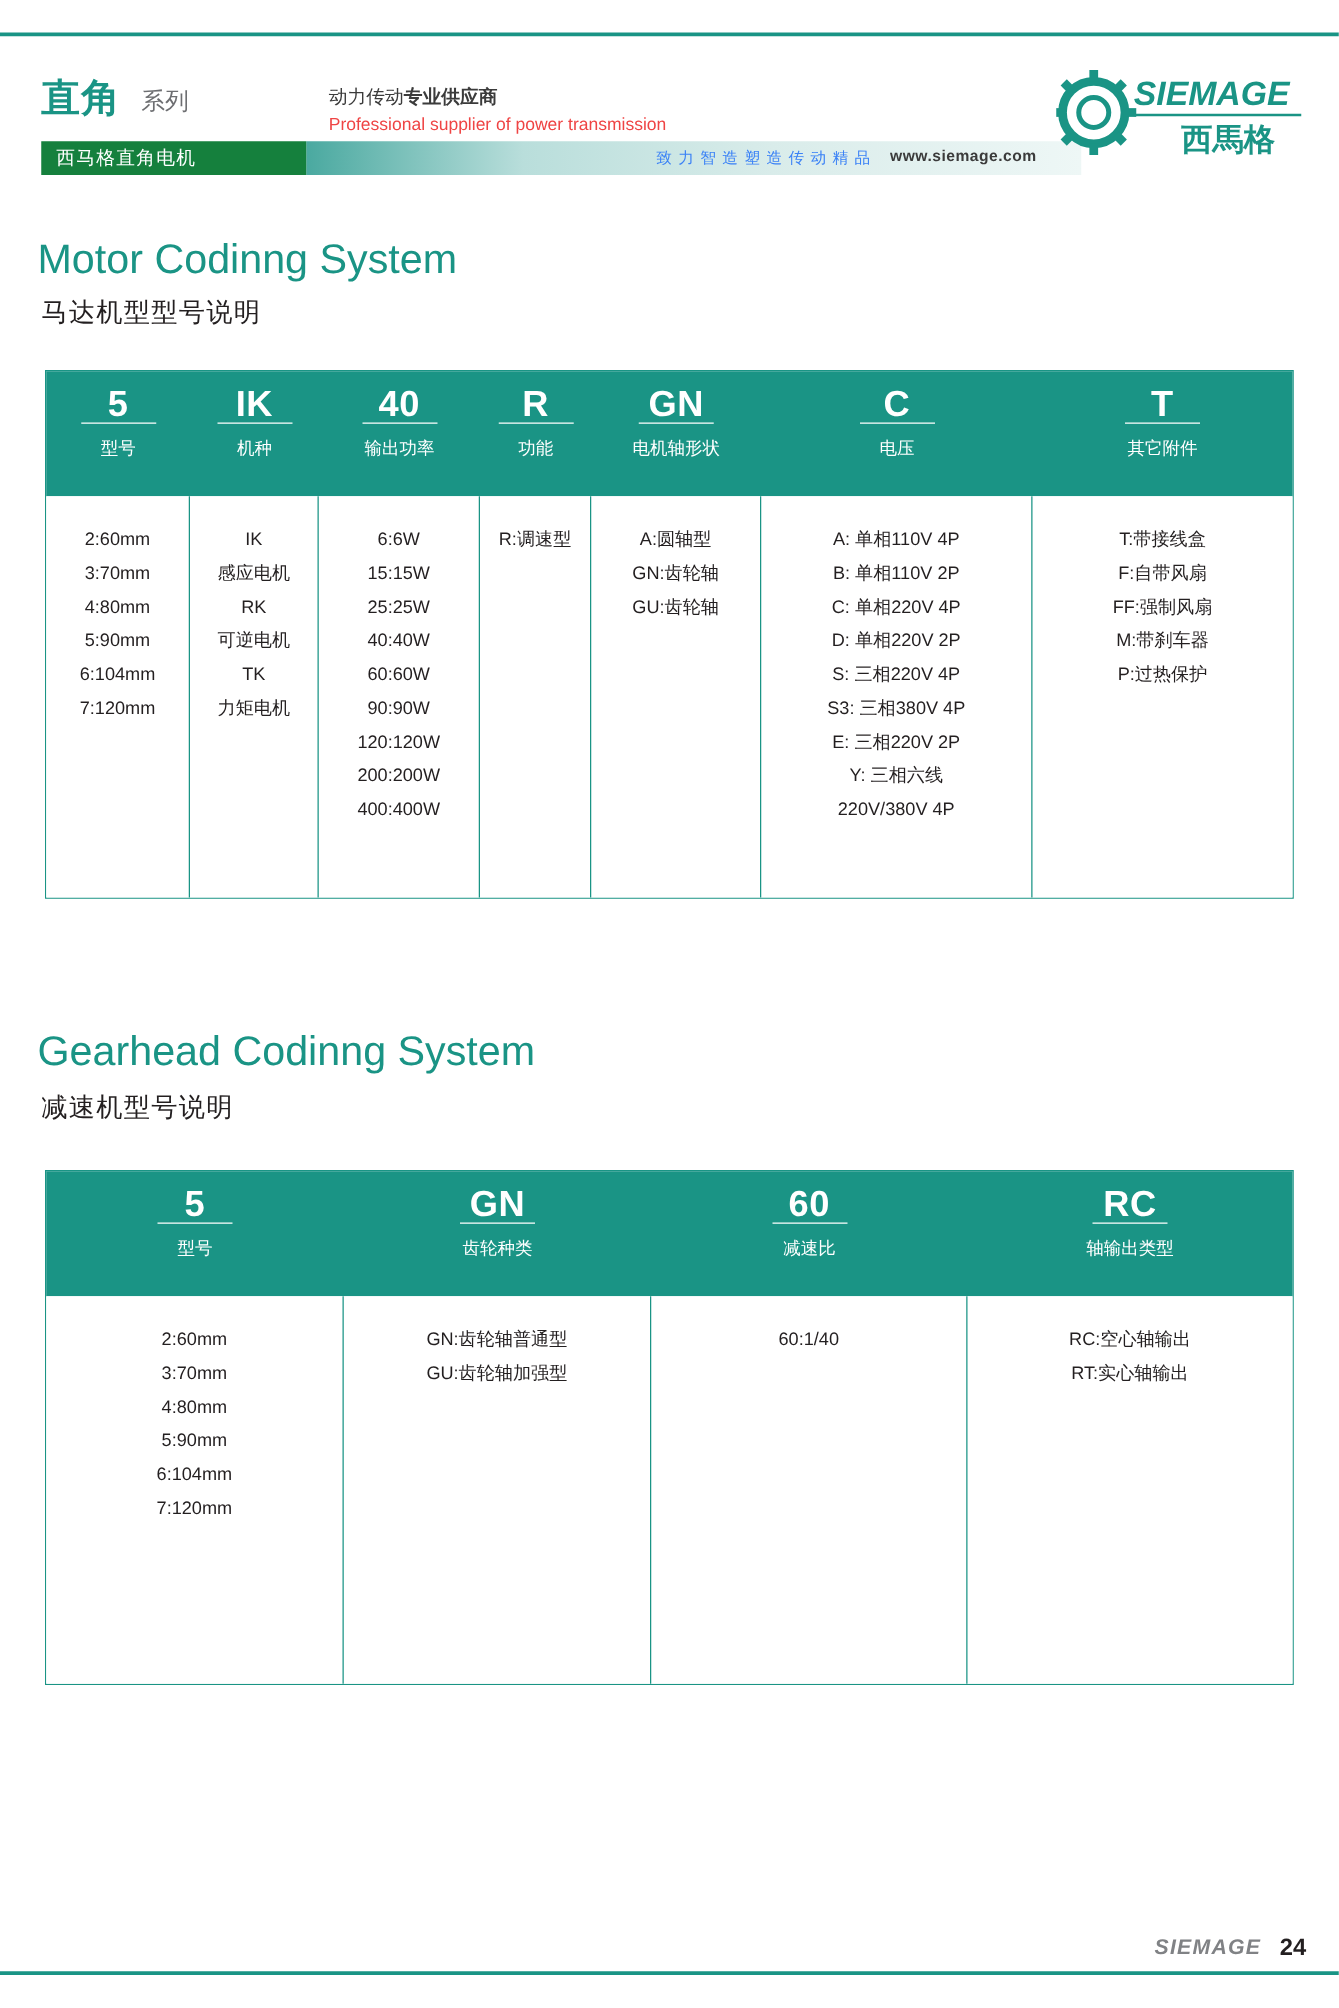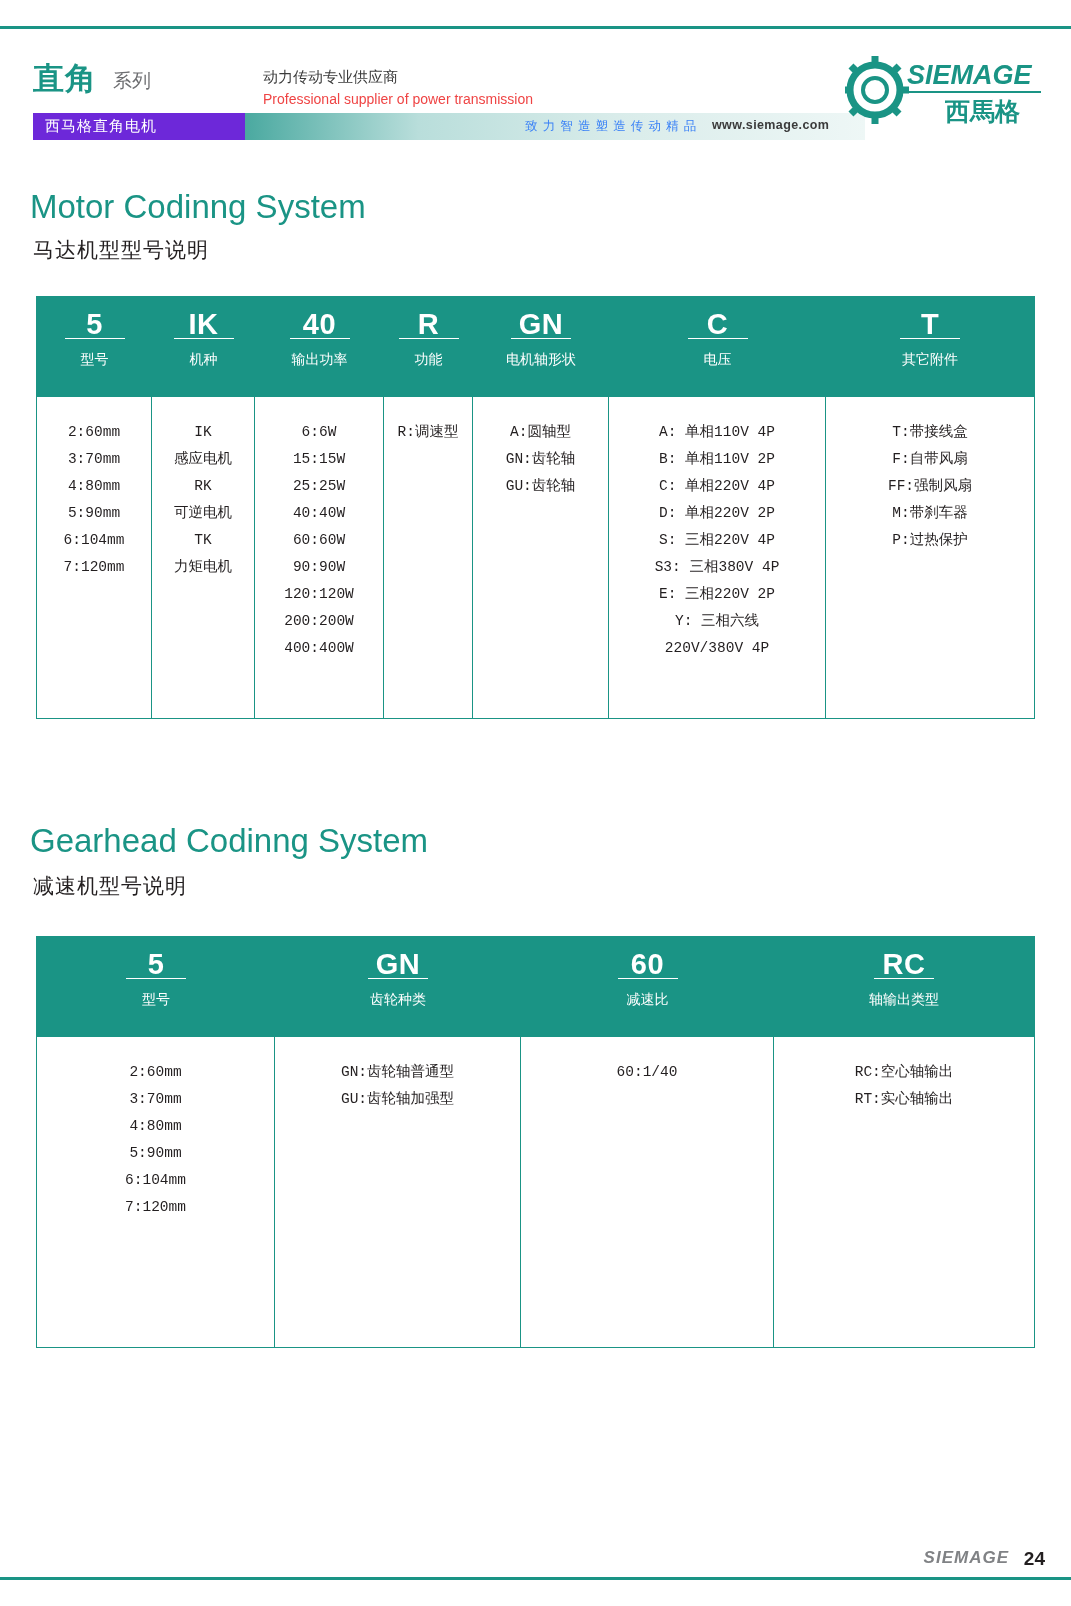--- a/index.html
+++ b/index.html
@@ -53,21 +53,21 @@
     font-family: "DejaVu Sans", sans-serif;
     font-size: 19px;
     color: #6d6e71;
   }
   .hdr-band {
     position: absolute;
     left: 33px;
     top: 73px;
     width: 212px;
     height: 27px;
-    background: #6d28d9;
+    background: #15803d;
   }
   .hdr-band-text {
     position: absolute;
     left: 12px;
     top: 4px;
     font-family: "DejaVu Sans", sans-serif;
     font-size: 15px;
     color: #ffffff;
     letter-spacing: 1px;
   }
@@ -80,21 +80,21 @@
     background: linear-gradient(to right, #4aa9a0 0%, #b9dedb 28%, #d9ecea 60%, #eef7f6 100%);
   }
   .hdr-sub-cn {
     position: absolute;
     left: 263px;
     top: 28px;
     font-family: "DejaVu Sans", sans-serif;
     font-size: 15px;
     color: #3b3b3b;
   }
-  .hdr-sub-cn b { font-weight: normal; }
+  .hdr-sub-cn b { font-weight: bold; }
   .hdr-sub-en {
     position: absolute;
     left: 263px;
     top: 51px;
     font-size: 14px;
     color: #ef4444;
   }
   .hdr-slogan {
     position: absolute;
     left: 525px;
@@ -178,21 +178,21 @@
     background: #ffffff;
   }
   .tbl .body {
     display: flex;
     background: #ffffff;
   }
   .tbl .body .cell {
     box-sizing: border-box;
     border-right: 1px solid #1a9485;
     padding-top: 22px;
-    font-family: Liberation Mono, monospace;
+    font-family: Liberation Sans, sans-serif;
     font-size: 14.5px;
     line-height: 27px;
     color: #231f20;
     text-align: center;
   }
   .tbl .body .cell:last-child { border-right: none; }
   
   #motor-table { left: 36px; top: 296px; width: 999px; }
   #motor-table .head .cell { height: 100px; }
   #motor-table .body { height: 321px; }

